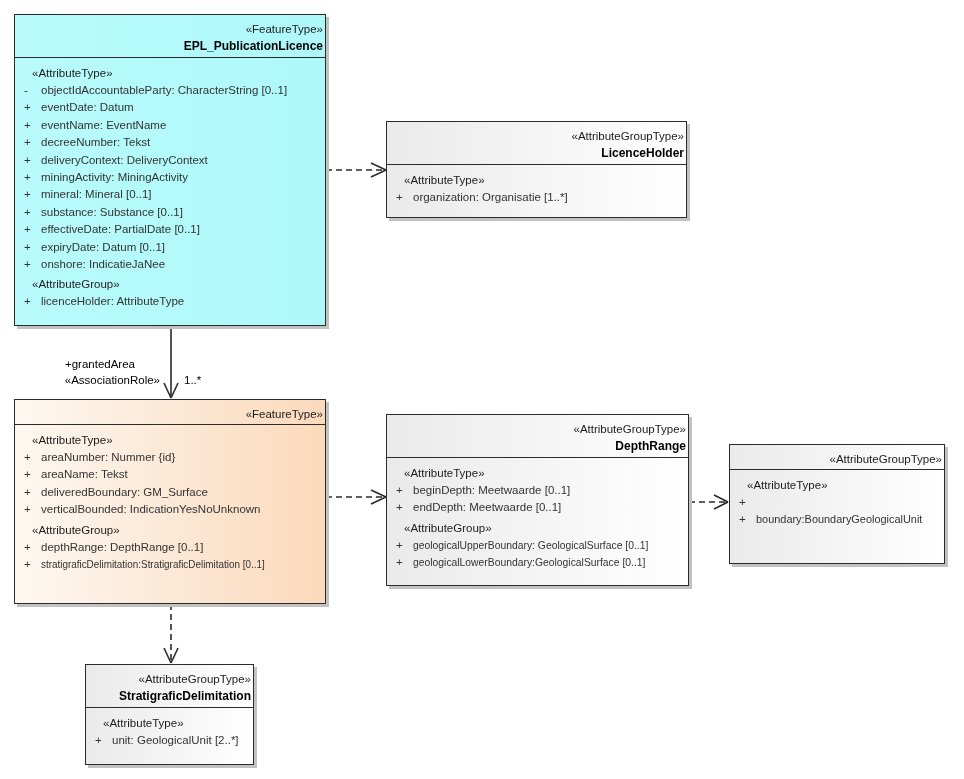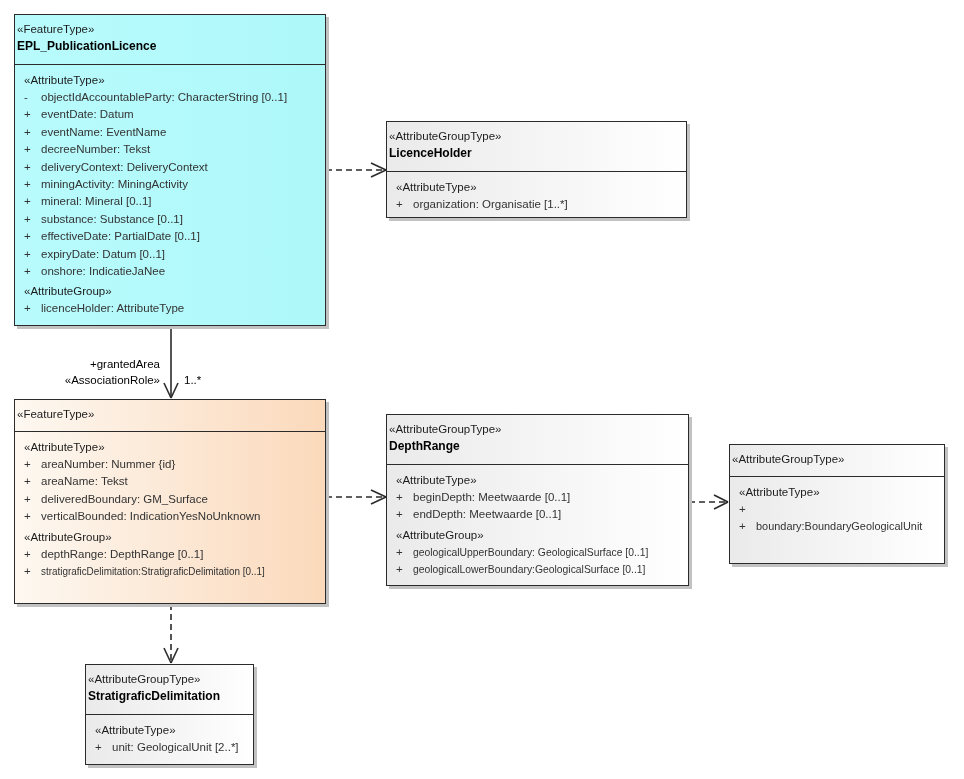--- a/index.html
+++ b/index.html
@@ -16,42 +16,42 @@
     box-sizing: border-box;
     border: 1.5px solid #2b2b2b;
     box-shadow: 3px 3px 0 #c2c2c2;
     overflow: hidden;
   }
   .fill-cyan  { background: linear-gradient(to right, #b9fbfc, #aef8fa); }
   .fill-peach { background: linear-gradient(to right, #fdf8f1, #fbd9bb); }
   .fill-gray  { background: linear-gradient(to right, #eaeaea, #ffffff); }
   .box-header {
     border-bottom: 1.5px solid #2b2b2b;
-    text-align: left;
-    padding: 6px 2px 9px 2px;
+    text-align: right;
+    padding: 6px 2px 2px 2px;
   }
   .stereo {
     font-size: 11.5px;
     line-height: 16px;
     color: #1b1b1b;
     white-space: nowrap;
   }
   .bname {
     font-size: 12px;
     line-height: 18px;
     font-weight: bold;
     color: #000000;
     white-space: nowrap;
   }
   .box-body { padding: 4px 0 4px 0; }
   .sec {
     font-size: 11.5px;
     line-height: 17px;
     color: #1b1b1b;
-    padding-left: 9px;
+    padding-left: 17px;
     margin-top: 3px;
     white-space: nowrap;
   }
   .row { display: flex; font-size: 11.5px; line-height: 17.4px; color: #333333; }
   .row .p { width: 17px; padding-left: 9px; flex: none; }
   .row .t { flex: 1; white-space: nowrap; }
   .sq95 .t { transform: scaleX(0.95); transform-origin: 0 50%; }
   .sq90 .t { transform: scaleX(0.90); transform-origin: 0 50%; }
   .sq86 .t { transform: scaleX(0.86); transform-origin: 0 50%; }
   .conn-label {
@@ -101,21 +101,21 @@
       <line class="stroke" x1="714" y1="509" x2="728" y2="502"></line>
     </g>
 
     <g>
       <line class="stroke dash" x1="171" y1="604" x2="171" y2="662"></line>
       <line class="stroke" x1="164" y1="648" x2="171" y2="663"></line>
       <line class="stroke" x1="178" y1="648" x2="171" y2="663"></line>
     </g>
   </svg>
 
-  <div class="conn-label lbl-right" style="left:40px; top:357px; width:120px;">+grantedArea</div>
+  <div class="conn-label lbl-right" style="left:40px; top:357px; width:120px;text-align:center;">+grantedArea</div>
   <div class="conn-label lbl-right" style="left:30px; top:373px; width:130px;">«AssociationRole»</div>
   <div class="conn-label" style="left:184px; top:373px;">1..*</div>
 
   <div class="uml-box fill-cyan" style="left:14px; top:14px; width:312px; height:312px;">
     <div class="box-header">
       <div class="stereo">«FeatureType»</div>
       <div class="bname">EPL_PublicationLicence</div>
     </div>
     <div class="box-body">
       <div class="sec">«AttributeType»</div>

